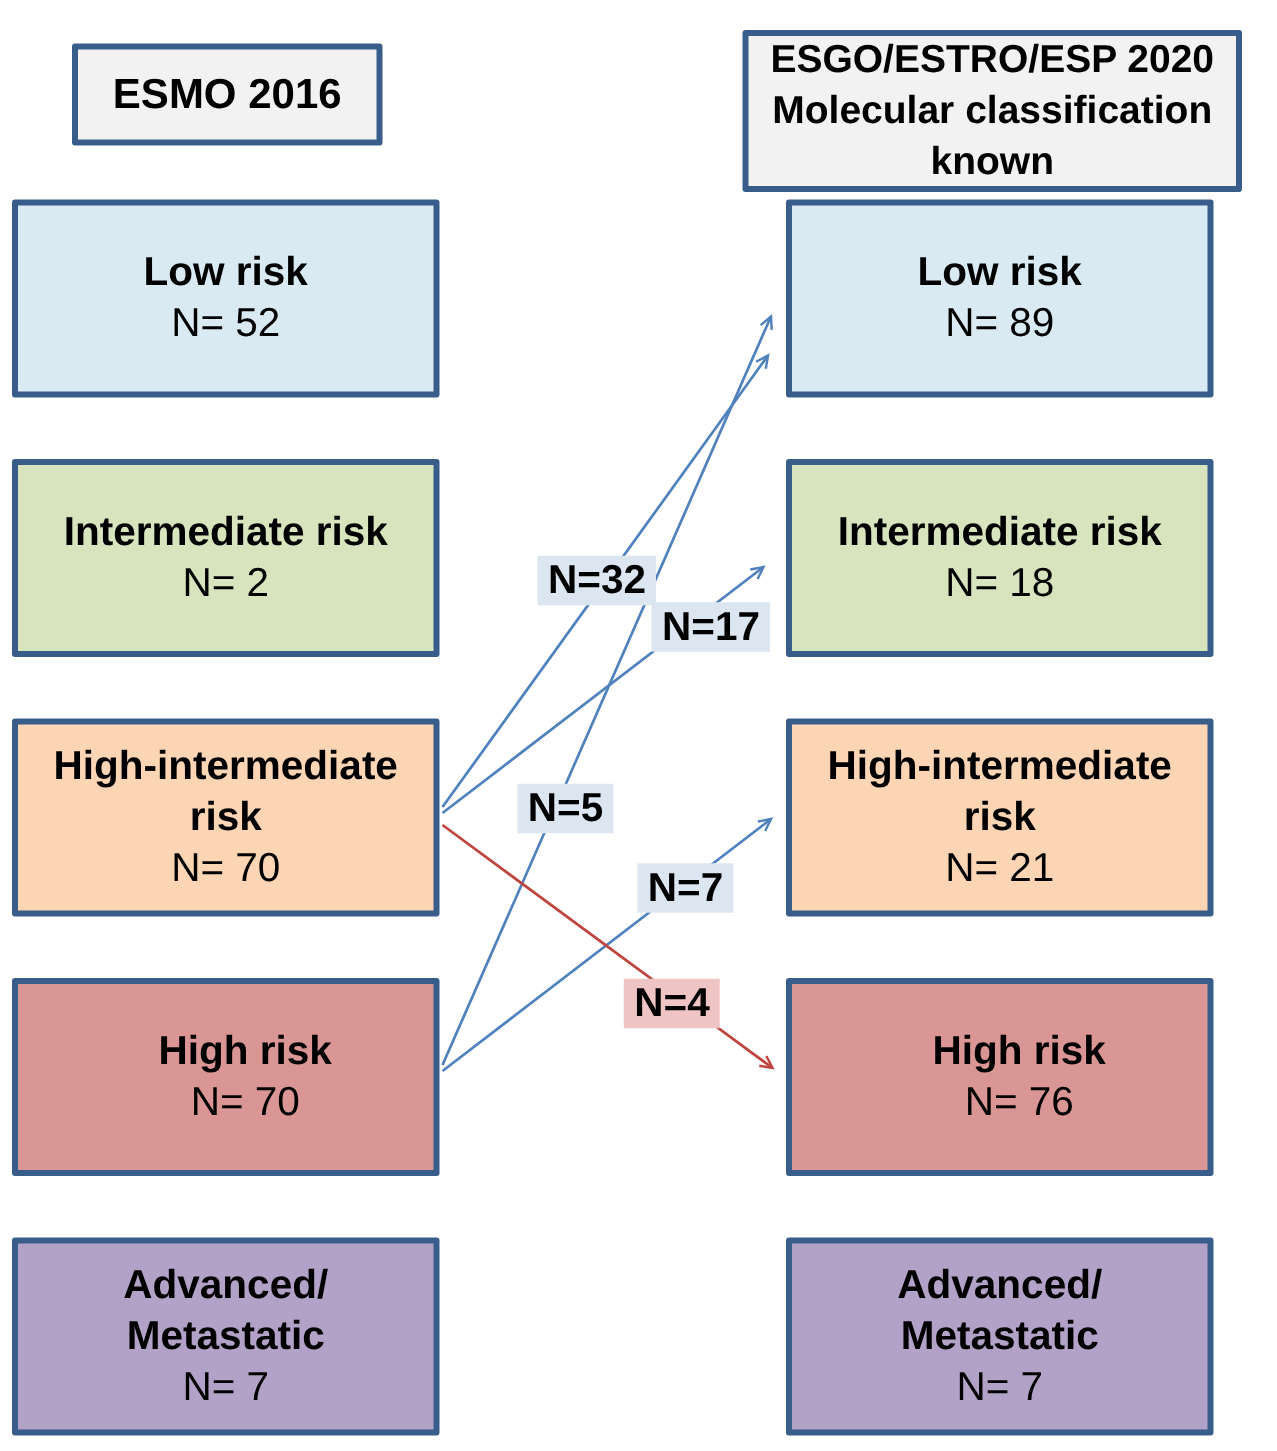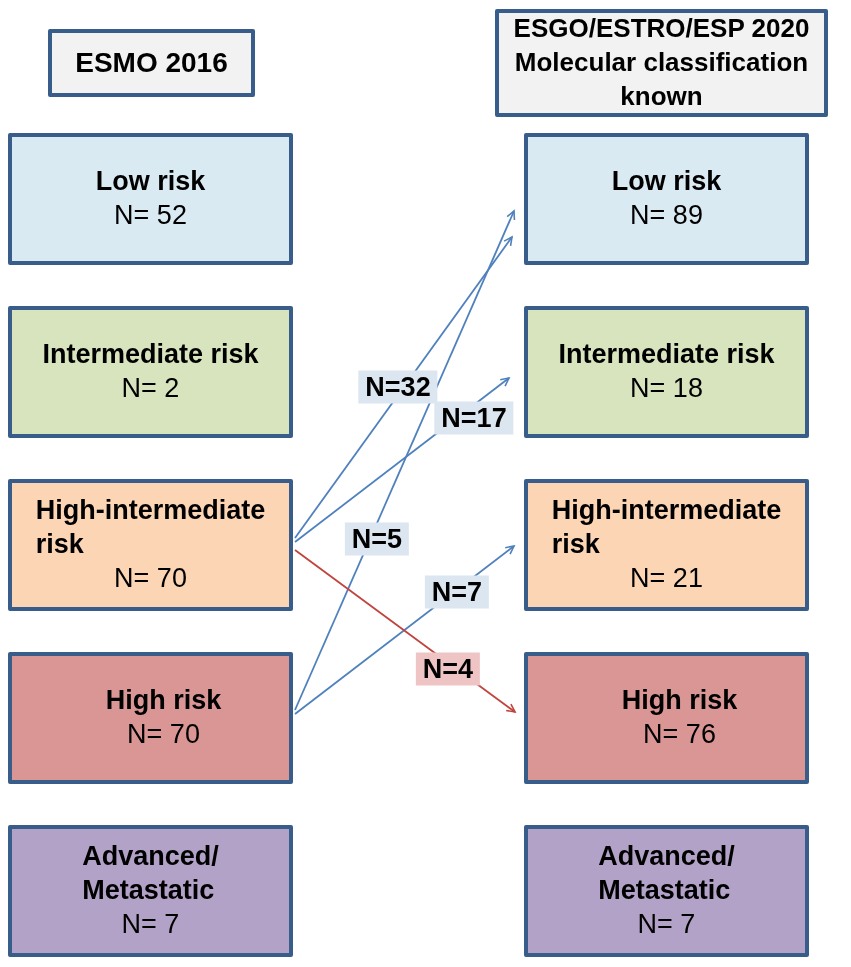--- a/index.html
+++ b/index.html
@@ -23,29 +23,29 @@
     border:4px solid var(--box-border);
     background:#f2f2f2;
     display:flex;align-items:center;justify-content:center;
     text-align:center;
     font-weight:bold;
     color:#000;
     white-space:pre-line;
     border-radius:2px;
   }
   .hdr-left{left:48px;top:29px;width:207px;height:68px;font-size:28px;}
-  .hdr-right{left:495px;top:9px;width:333px;height:108px;font-size:26px;line-height:1.3;}
+  .hdr-right{left:495px;top:20px;width:333px;height:108px;font-size:26px;line-height:1.3;}
   .box{
     position:absolute;
     box-sizing:border-box;
     width:285px;height:132px;
     border:4px solid var(--box-border);
     border-radius:2px;
     display:flex;flex-direction:column;align-items:center;justify-content:center;
-    text-align:left;
+    text-align:center;
     color:#000;
     line-height:1.25;
   }
   .col-left{left:8px;}
   .col-right{left:524px;}
   .row-0{top:133px;}
   .row-1{top:306px;}
   .row-2{top:479px;}
   .row-3{top:652px;padding-left:26px;}
   .row-4{top:825px;}

